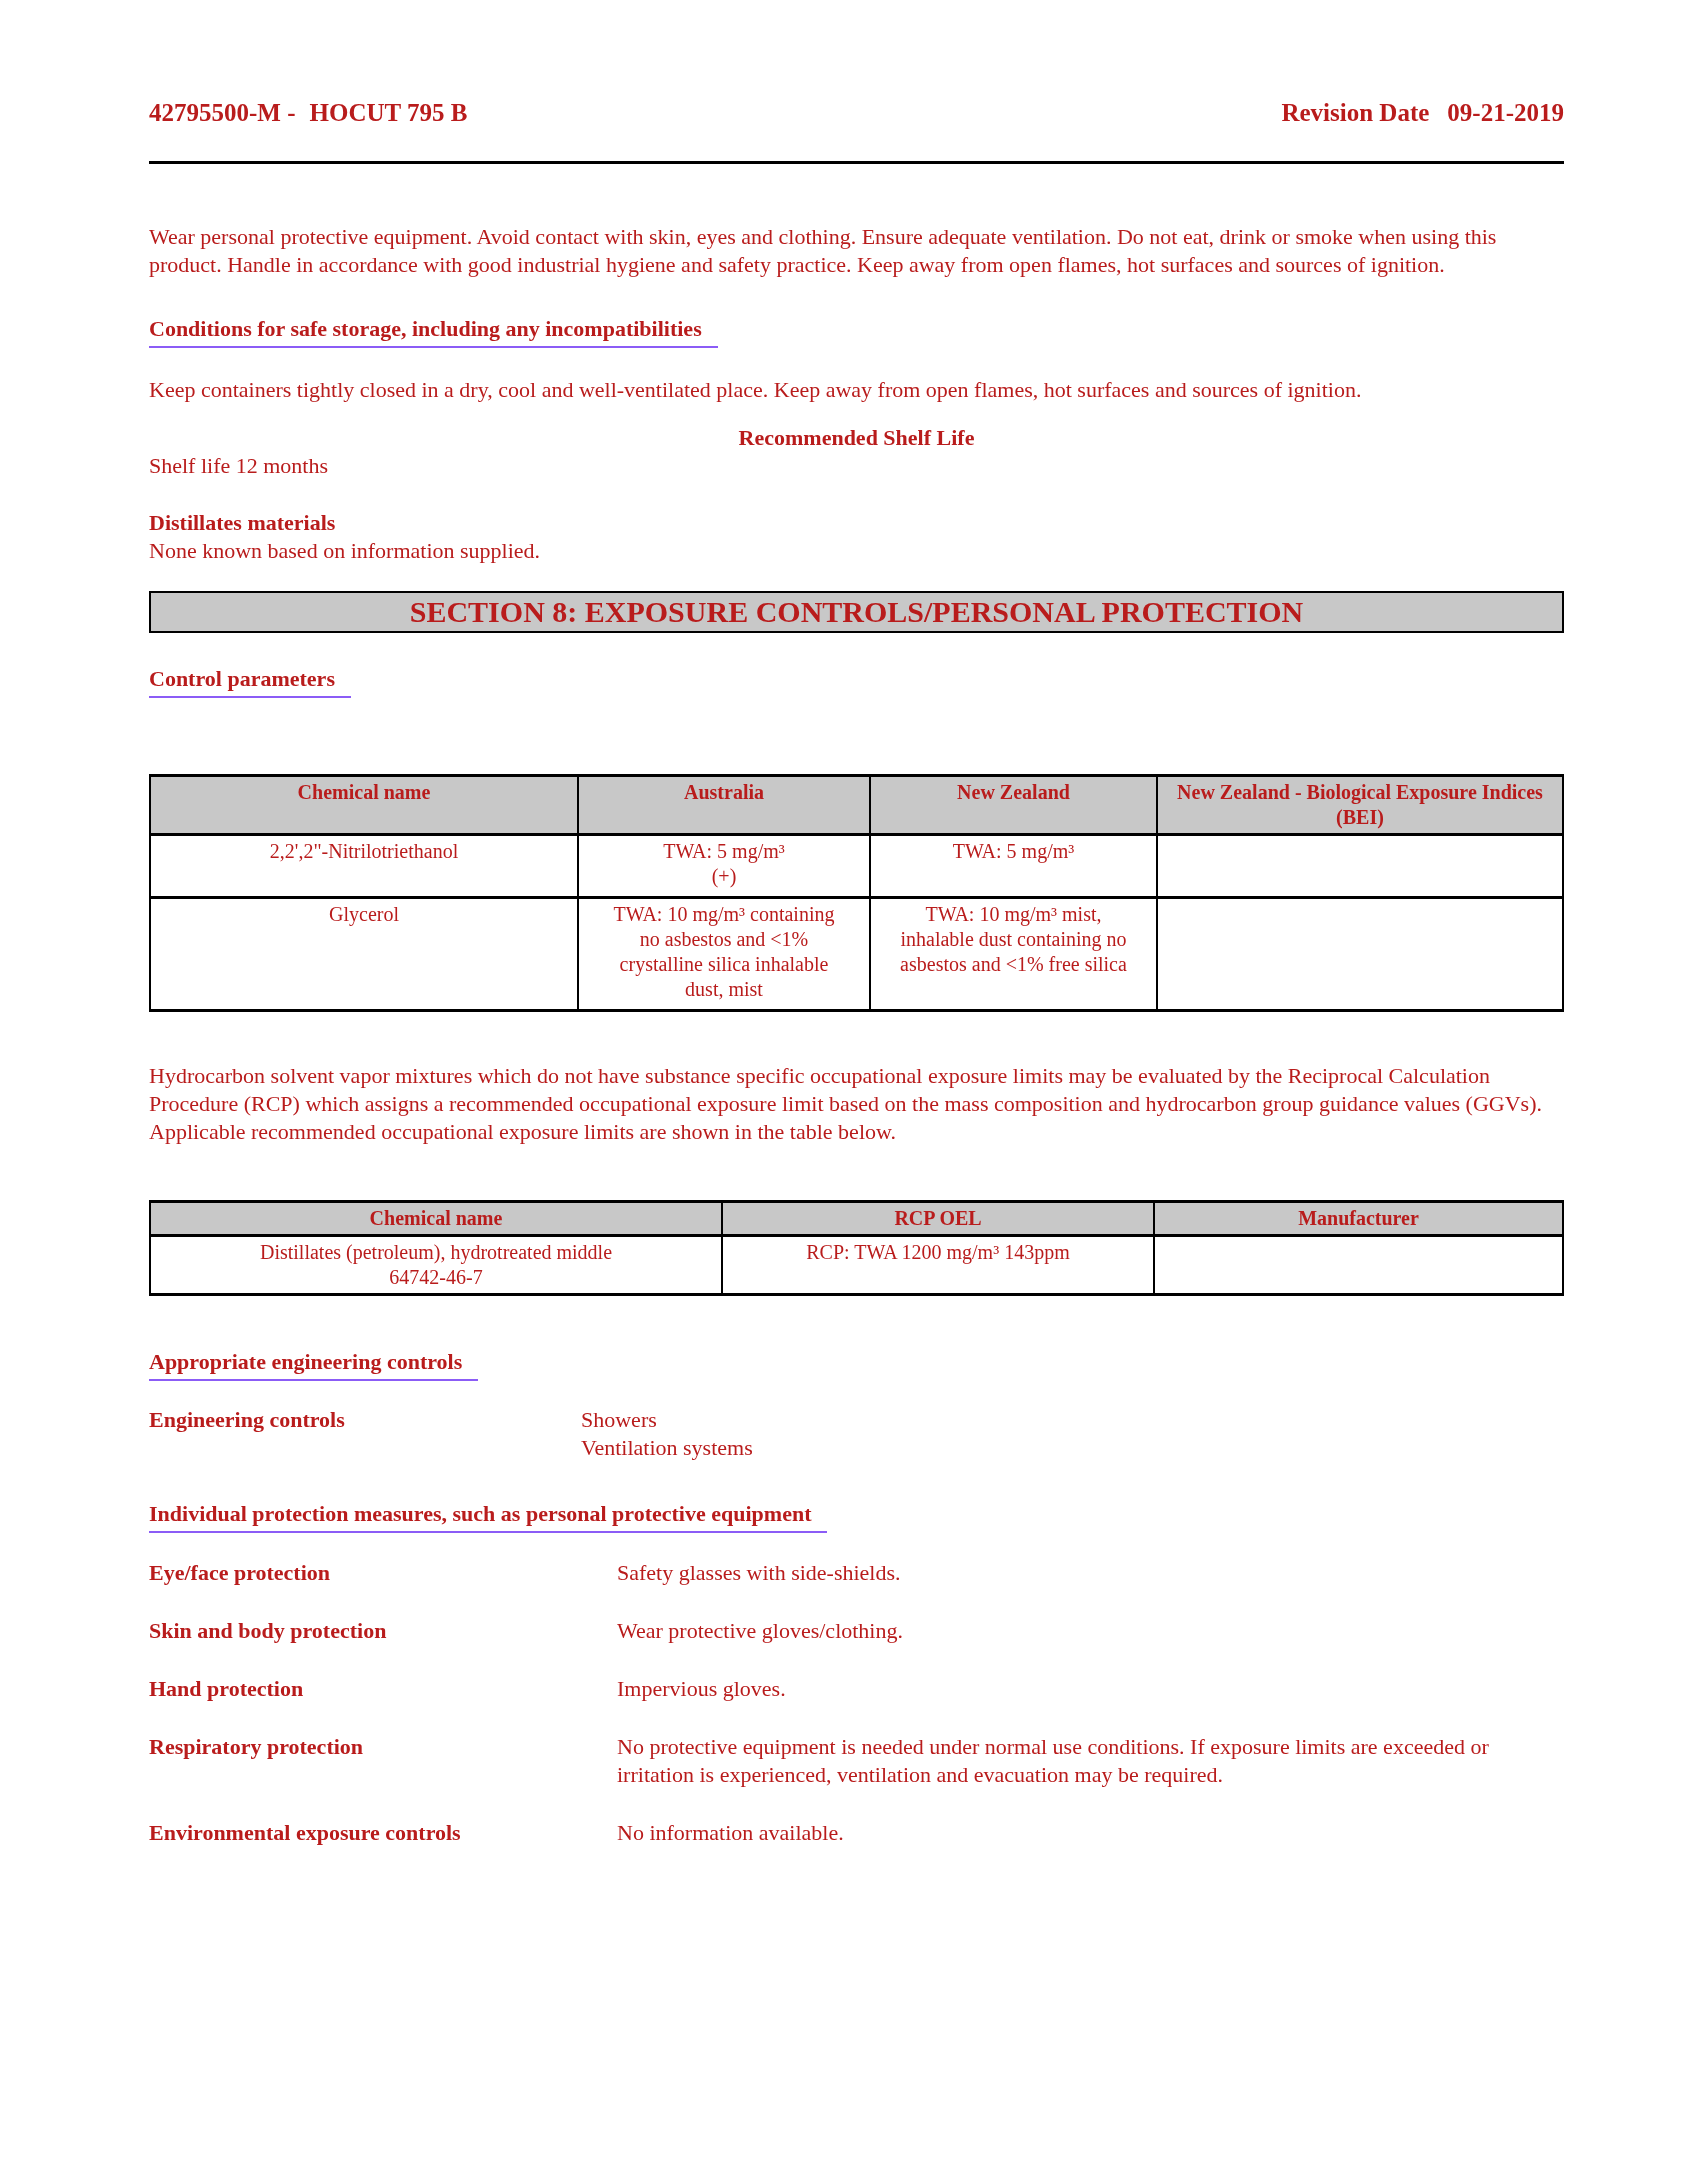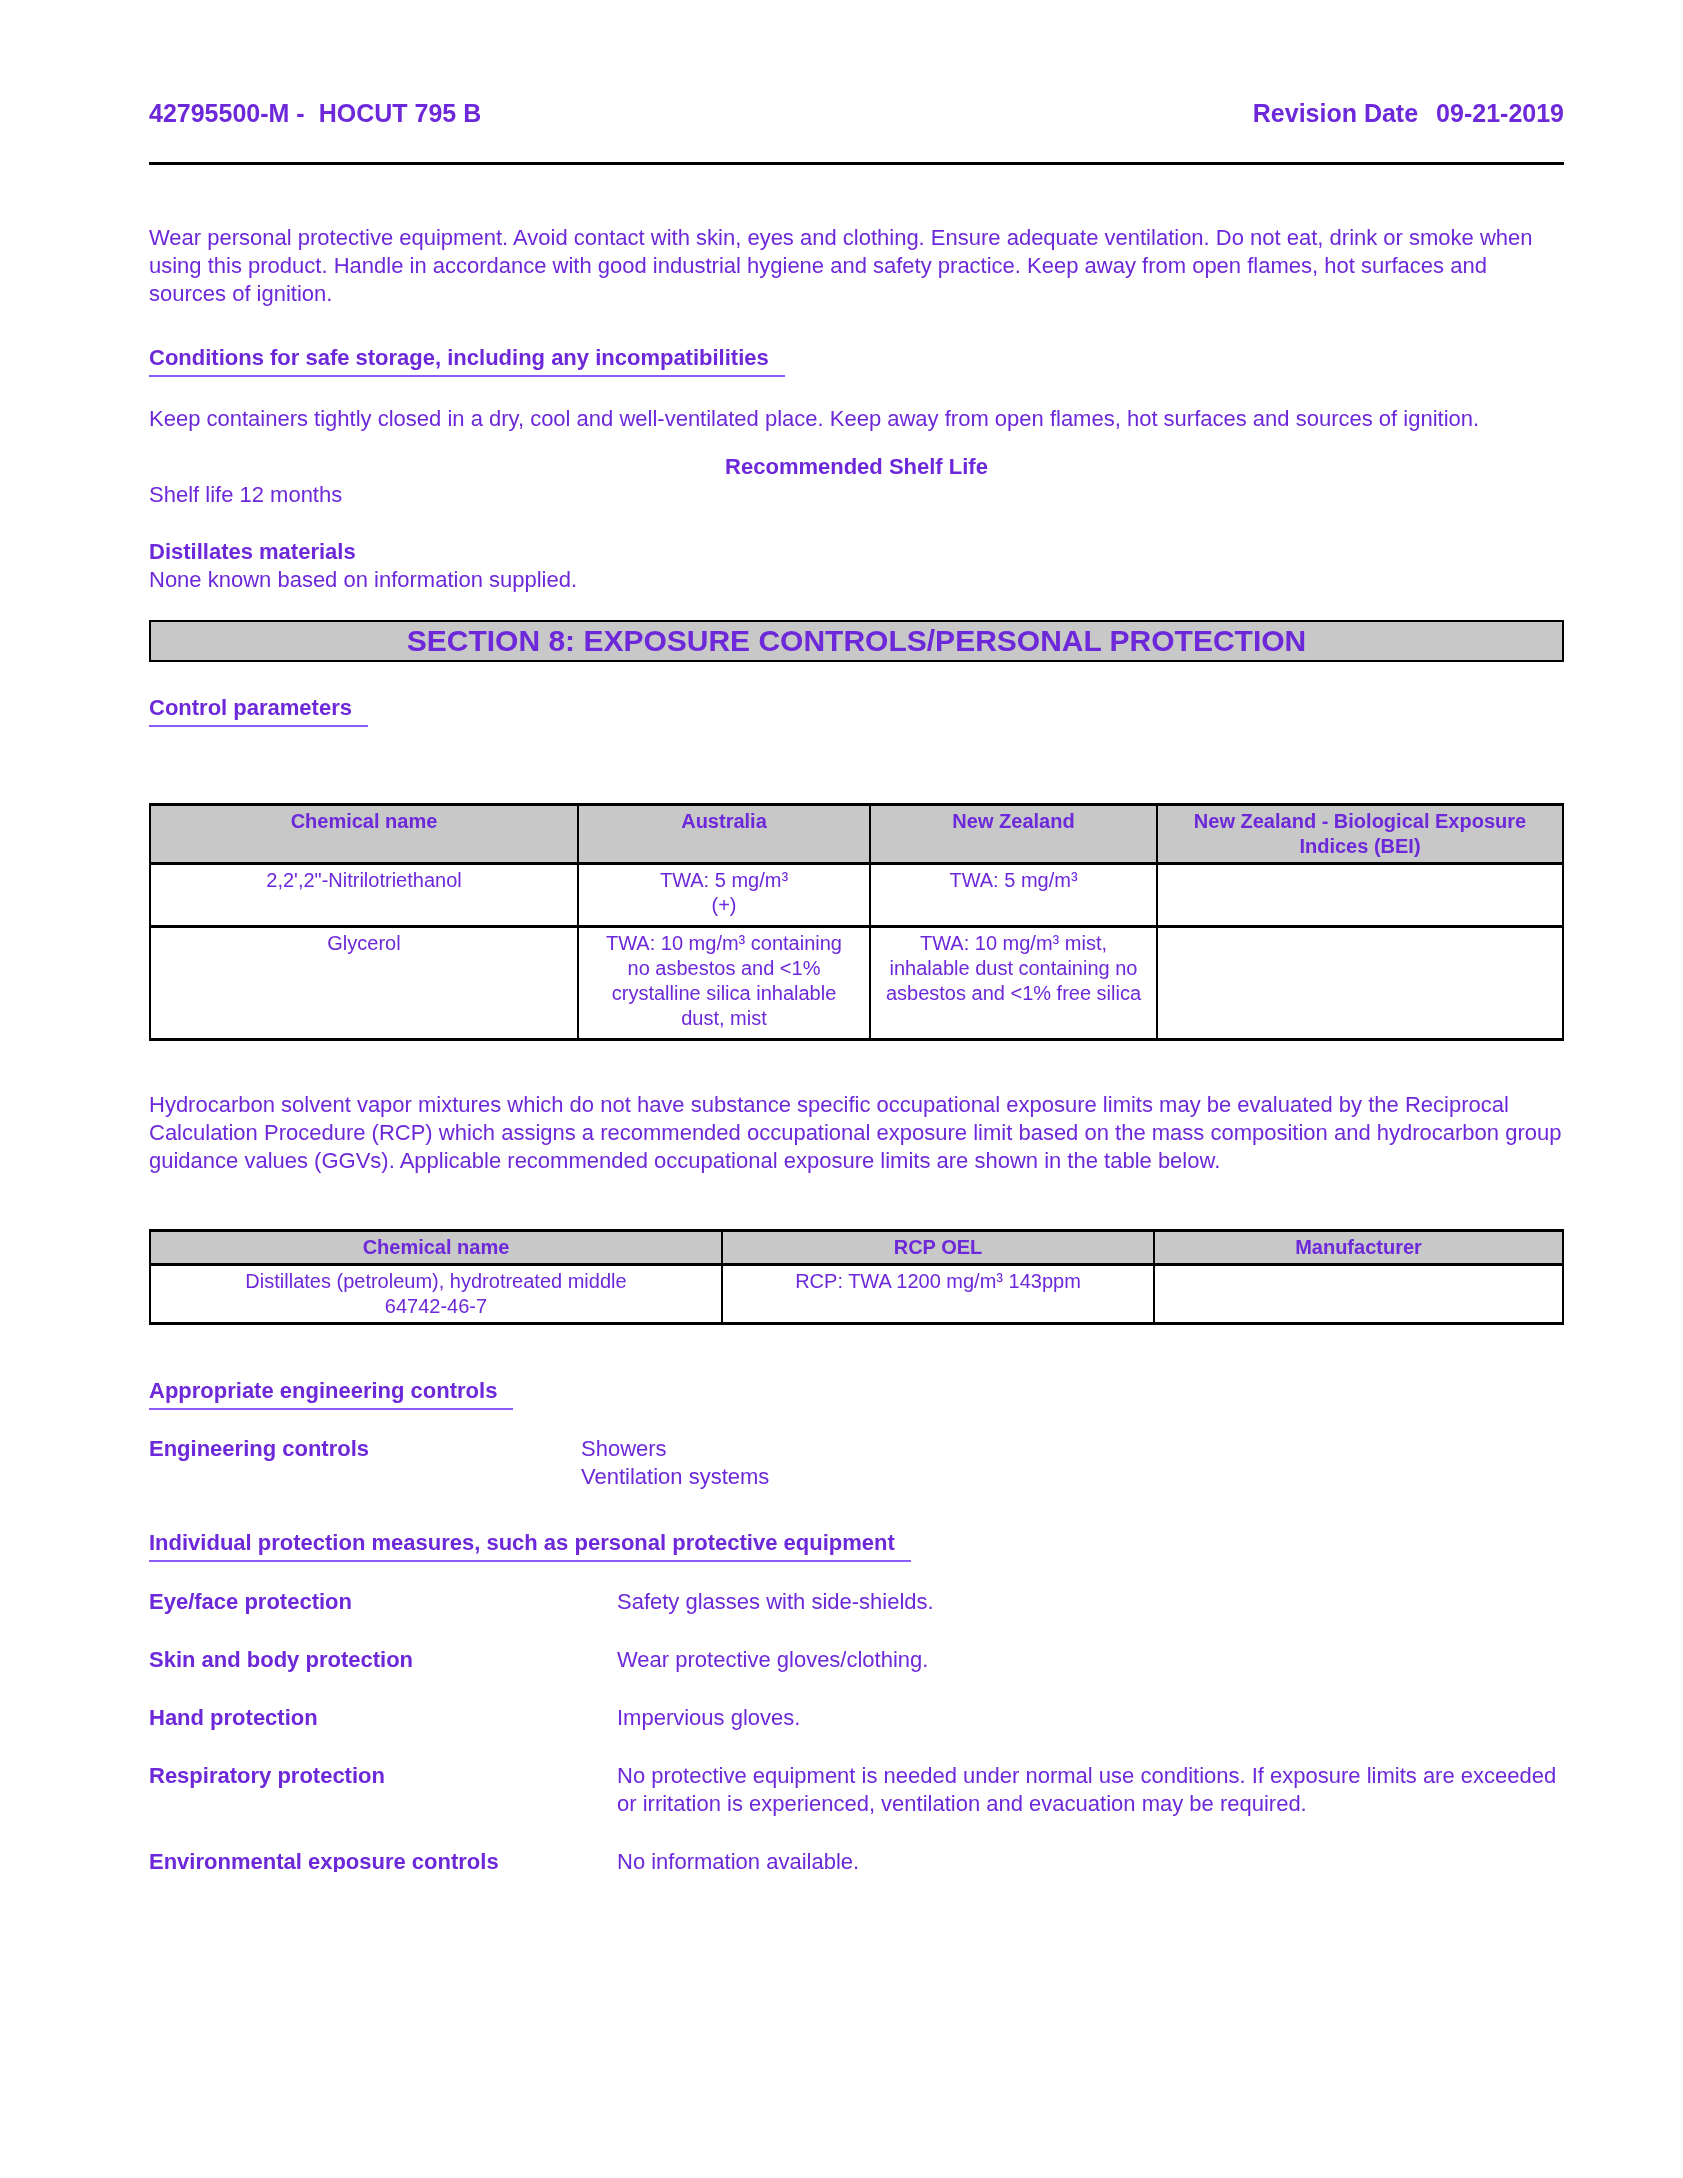--- a/index.html
+++ b/index.html
@@ -2,22 +2,22 @@
 <html style="--accent_grey: #c8c8c8;"><head>
 <meta charset="utf-8">
 <style>
   * { margin: 0; padding: 0; box-sizing: border-box; }
   html, body { background: #ffffff; }
   .page {
     position: relative;
     width: 1683px;
     height: 1872px;
     background: #ffffff;
-    color: #6d28d9;
-    font-family: Liberation Sans, sans-serif;
+    color: #b91c1c;
+    font-family: Liberation Serif, serif;
     overflow: hidden;
   }
   .content { padding: 99px 119px 0 149px; width: 1683px; }
 
   
   .doc-header { display: flex; justify-content: space-between; font-size: 25px; font-weight: bold; }
   .doc-id-wrap span { margin-right: 14px; }
   .revision-wrap .rev-label { margin-right: 18px; }
   .hrule-top { border-top: 3px solid #000; margin-top: 34px; }
   .hrule-bottom { border-top: 3px solid #000; margin-top: 51px; }

